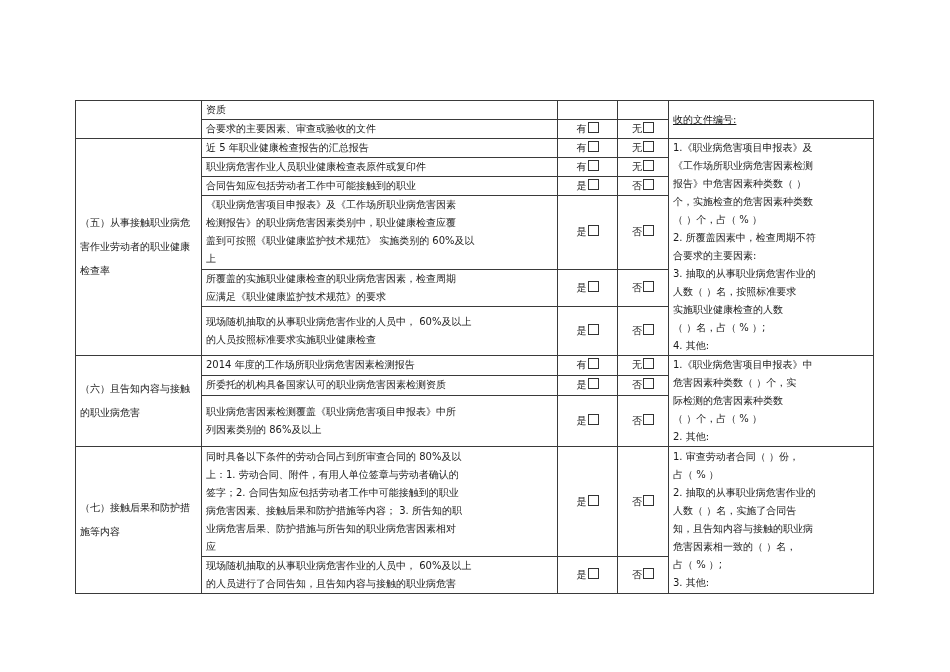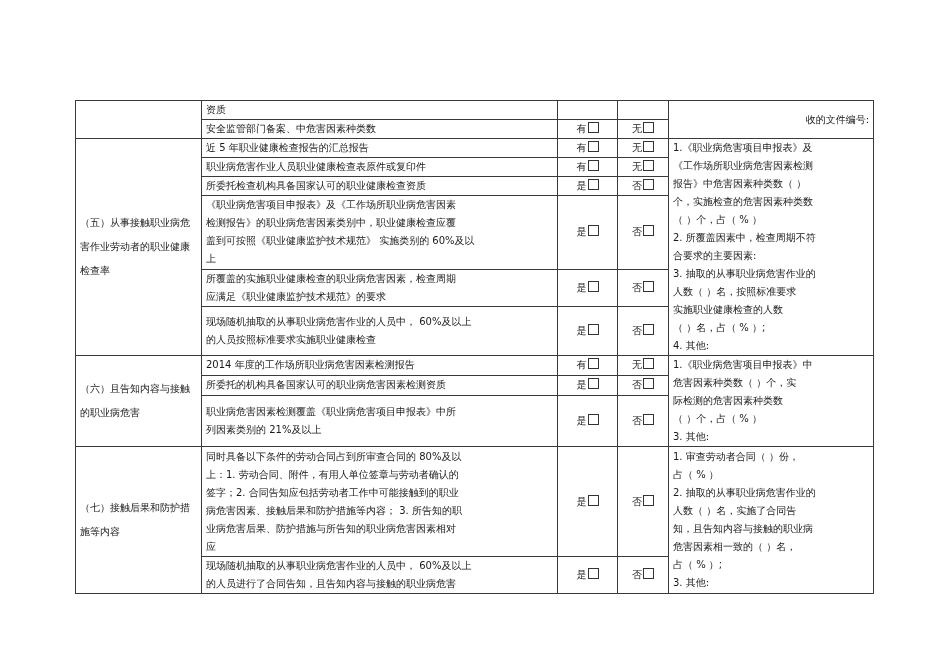--- a/index.html
+++ b/index.html
@@ -6,21 +6,21 @@
   body { width: 950px; height: 672px; position: relative; overflow: hidden;
          font-family: "DejaVu Sans", "Liberation Sans", sans-serif; color: #1a1a1a; }
   .page { position: absolute; left: 0; top: 0; width: 950px; height: 672px; background: #fff; }
   table.doc { position: absolute; left: 75px; top: 100px; width: 798px;
               border-collapse: collapse; table-layout: fixed; font-size: 10px; line-height: 18px; }
   table.doc td { border: 1px solid #3a3a3a; padding: 0 4px; vertical-align: middle; overflow: hidden; }
   td.cat { text-align: left; padding: 0 2px; line-height: 24px; }
   td.item { text-align: left; white-space: pre-line; }
   td.chk { text-align: center; padding: 0; white-space: nowrap; }
   td.note { vertical-align: top; white-space: pre-line; padding: 1px 3px 0 6px; line-height: 18px; }
-  td.note.top-center { text-align: right; }
+  td.note.top-center { text-align: left; text-decoration: underline; }
   .box { display: inline-block; width: 9px; height: 9px; border: 1px solid #333; margin-left: 1px; vertical-align: -1px; }
 </style>
 </head>
 <body>
 
 <div class="page">
 <table class="doc">
   <colgroup>
     <col style="width:126px">
         <col style="width:356px">
@@ -31,21 +31,21 @@
 
   <tbody>
         <tr style="height:18px">
     <td class="cat" rowspan="2"></td>
     <td class="item">资质</td>
     <td class="chk"></td>
     <td class="chk"></td>
     <td class="note top-center" rowspan="2">收的文件编号:</td>
   </tr>
   <tr style="height:18px">
-    <td class="item">安全监管部门备案、中危害因素种类数</td>
+    <td class="item">合要求的主要因素、审查或验收的文件</td>
     <td class="chk"><span>有</span><span class="box"></span></td>
     <td class="chk"><span>无</span><span class="box"></span></td>
   </tr>
 
   <tr style="height:18px">
     <td class="cat" rowspan="6">（五）从事接触职业病危害作业劳动者的职业健康检查率</td>
     <td class="item">近 5 年职业健康检查报告的汇总报告</td>
     <td class="chk"><span>有</span><span class="box"></span></td>
     <td class="chk"><span>无</span><span class="box"></span></td>
     <td class="note" rowspan="6">1.《职业病危害项目申报表》及
@@ -60,21 +60,21 @@
 实施职业健康检查的人数
 （        ）名，占（    %  ）;
 4. 其他:</td>
   </tr>
   <tr style="height:18px">
     <td class="item">职业病危害作业人员职业健康检查表原件或复印件</td>
     <td class="chk"><span>有</span><span class="box"></span></td>
     <td class="chk"><span>无</span><span class="box"></span></td>
   </tr>
   <tr style="height:17px">
-    <td class="item">所委托检查机构具备国家认可的职业健康检查资质</td>
+    <td class="item">合同告知应包括劳动者工作中可能接触到的职业</td>
     <td class="chk"><span>是</span><span class="box"></span></td>
     <td class="chk"><span>否</span><span class="box"></span></td>
   </tr>
   <tr style="height:72px">
     <td class="item">《职业病危害项目申报表》及《工作场所职业病危害因素
 检测报告》的职业病危害因素类别中，职业健康检查应覆
 盖到可按照《职业健康监护技术规范》  实施类别的  60%及以
 上</td>
     <td class="chk"><span>是</span><span class="box"></span></td>
     <td class="chk"><span>否</span><span class="box"></span></td>
@@ -94,30 +94,30 @@
 
   <tr style="height:19px">
     <td class="cat" rowspan="3">（六）且告知内容与接触的职业病危害</td>
     <td class="item">2014 年度的工作场所职业病危害因素检测报告</td>
     <td class="chk"><span>有</span><span class="box"></span></td>
     <td class="chk"><span>无</span><span class="box"></span></td>
     <td class="note" rowspan="3">1.《职业病危害项目申报表》中
 危害因素种类数（        ）个，实
 际检测的危害因素种类数
 （        ）个，占（    %  ）
-3. 其他:</td>
+2. 其他:</td>
   </tr>
   <tr style="height:17px">
     <td class="item">所委托的机构具备国家认可的职业病危害因素检测资质</td>
     <td class="chk"><span>是</span><span class="box"></span></td>
     <td class="chk"><span>否</span><span class="box"></span></td>
   </tr>
   <tr style="height:49px">
     <td class="item">职业病危害因素检测覆盖《职业病危害项目申报表》中所
-列因素类别的  21%及以上</td>
+列因素类别的  86%及以上</td>
     <td class="chk"><span>是</span><span class="box"></span></td>
     <td class="chk"><span>否</span><span class="box"></span></td>
   </tr>
 
   <tr style="height:110px">
     <td class="cat" rowspan="2">（七）接触后果和防护措施等内容</td>
     <td class="item">同时具备以下条件的劳动合同占到所审查合同的         80%及以
 上：1. 劳动合同、附件，有用人单位签章与劳动者确认的
 签字；2. 合同告知应包括劳动者工作中可能接触到的职业
 病危害因素、接触后果和防护措施等内容；     3. 所告知的职

